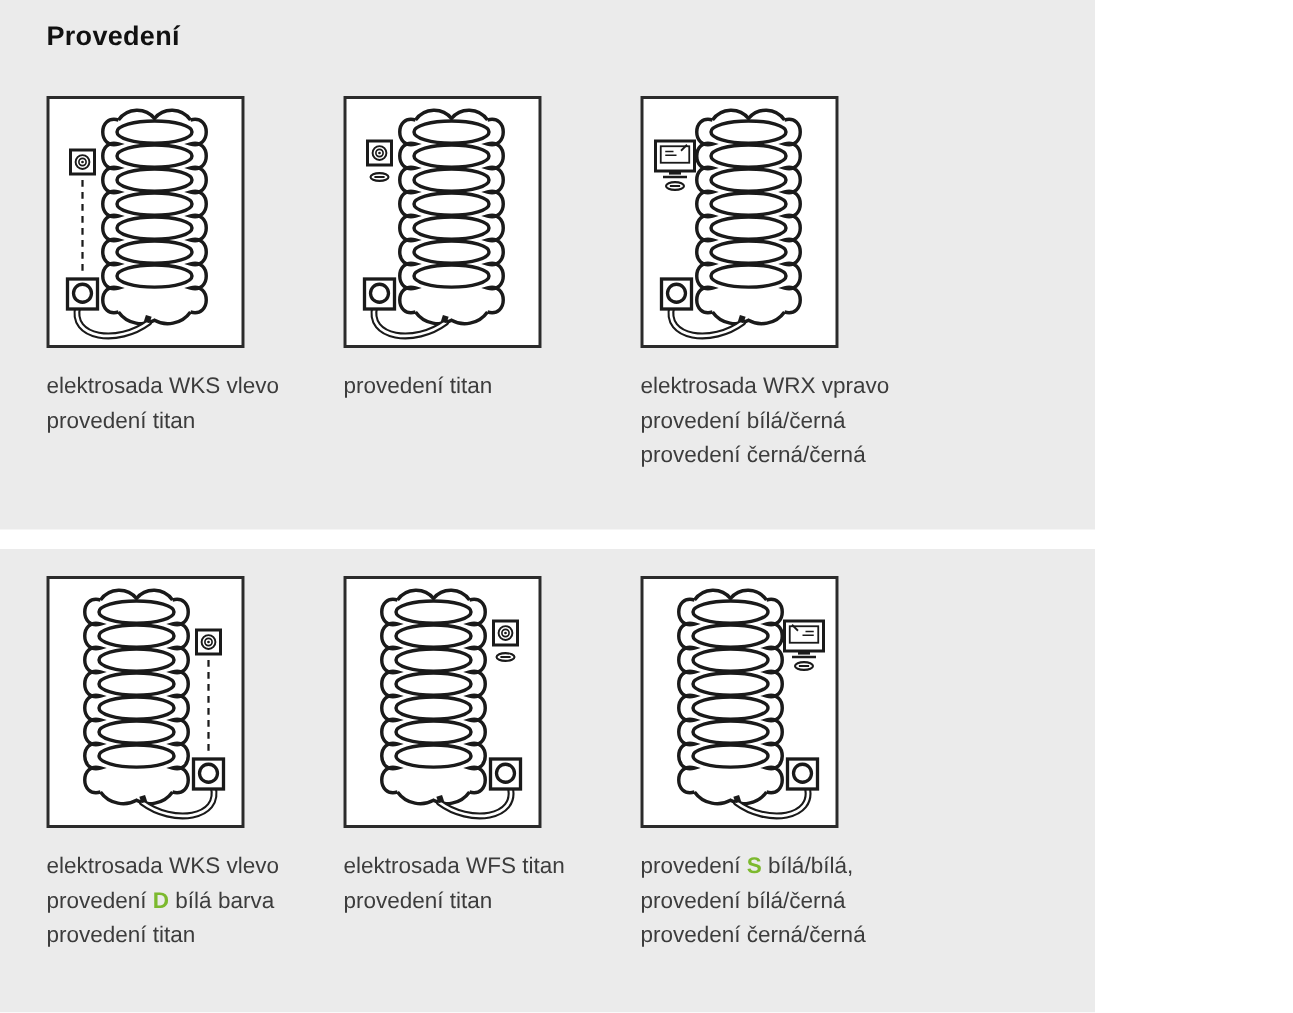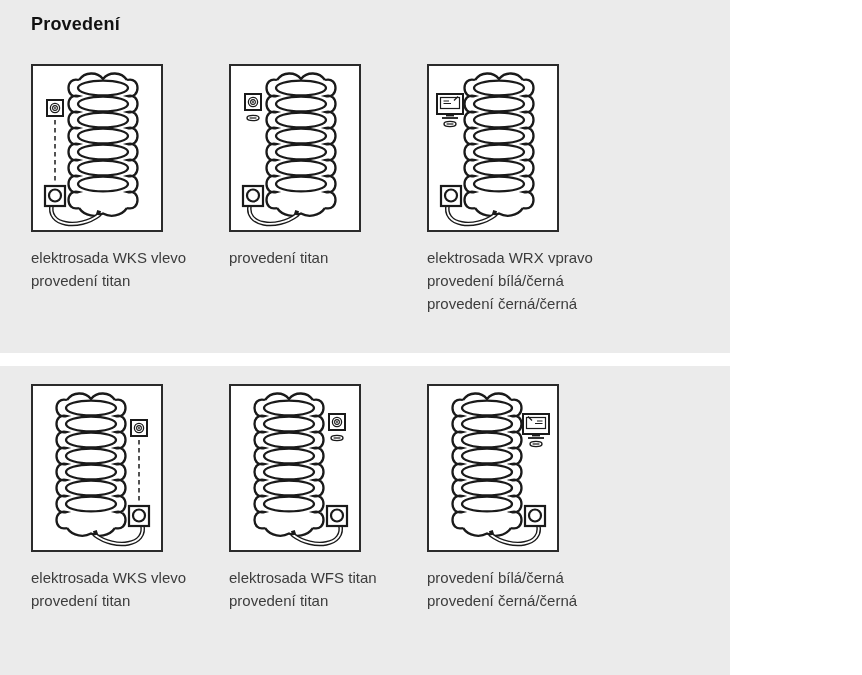--- a/index.html
+++ b/index.html
@@ -144,20 +144,21 @@
         <svg class="diagram" viewBox="0 0 128 164">
           <use href="#radiator"></use>
           <use href="#cable"></use>
           <use href="#knob" x="14" y="34"></use>
           <line class="dashline" x1="22" y1="54" x2="22" y2="118"></line>
           <use href="#socket" x="12" y="120"></use>
         </svg>
       </div>
       <div class="caption">
         <div class="cap-line">elektrosada WKS vlevo</div>
+        <div class="cap-line"><span>provedení </span><span class="green">D</span><span> bílá barva</span></div>
         <div class="cap-line">provedení titan</div>
 
       </div>
     </div>
 
     <div class="card flip-card">
       <div class="box flip">
         <svg class="diagram" viewBox="0 0 128 164">
           <use href="#radiator"></use>
           <use href="#cable"></use>
@@ -177,19 +178,20 @@
       <div class="box flip">
         <svg class="diagram" viewBox="0 0 128 164">
           <use href="#radiator"></use>
           <use href="#cable"></use>
           <use href="#monitor" x="8" y="28"></use>
           <use href="#waves" x="21" y="58"></use>
           <use href="#socket" x="12" y="120"></use>
         </svg>
       </div>
       <div class="caption">
+        <div class="cap-line"><span>provedení </span><span class="green">S</span><span> bílá/bílá,</span></div>
         <div class="cap-line">provedení bílá/černá</div>
         <div class="cap-line">provedení černá/černá</div>
       </div>
     </div>
 
   </div>
 </div>
 
 </body></html>

